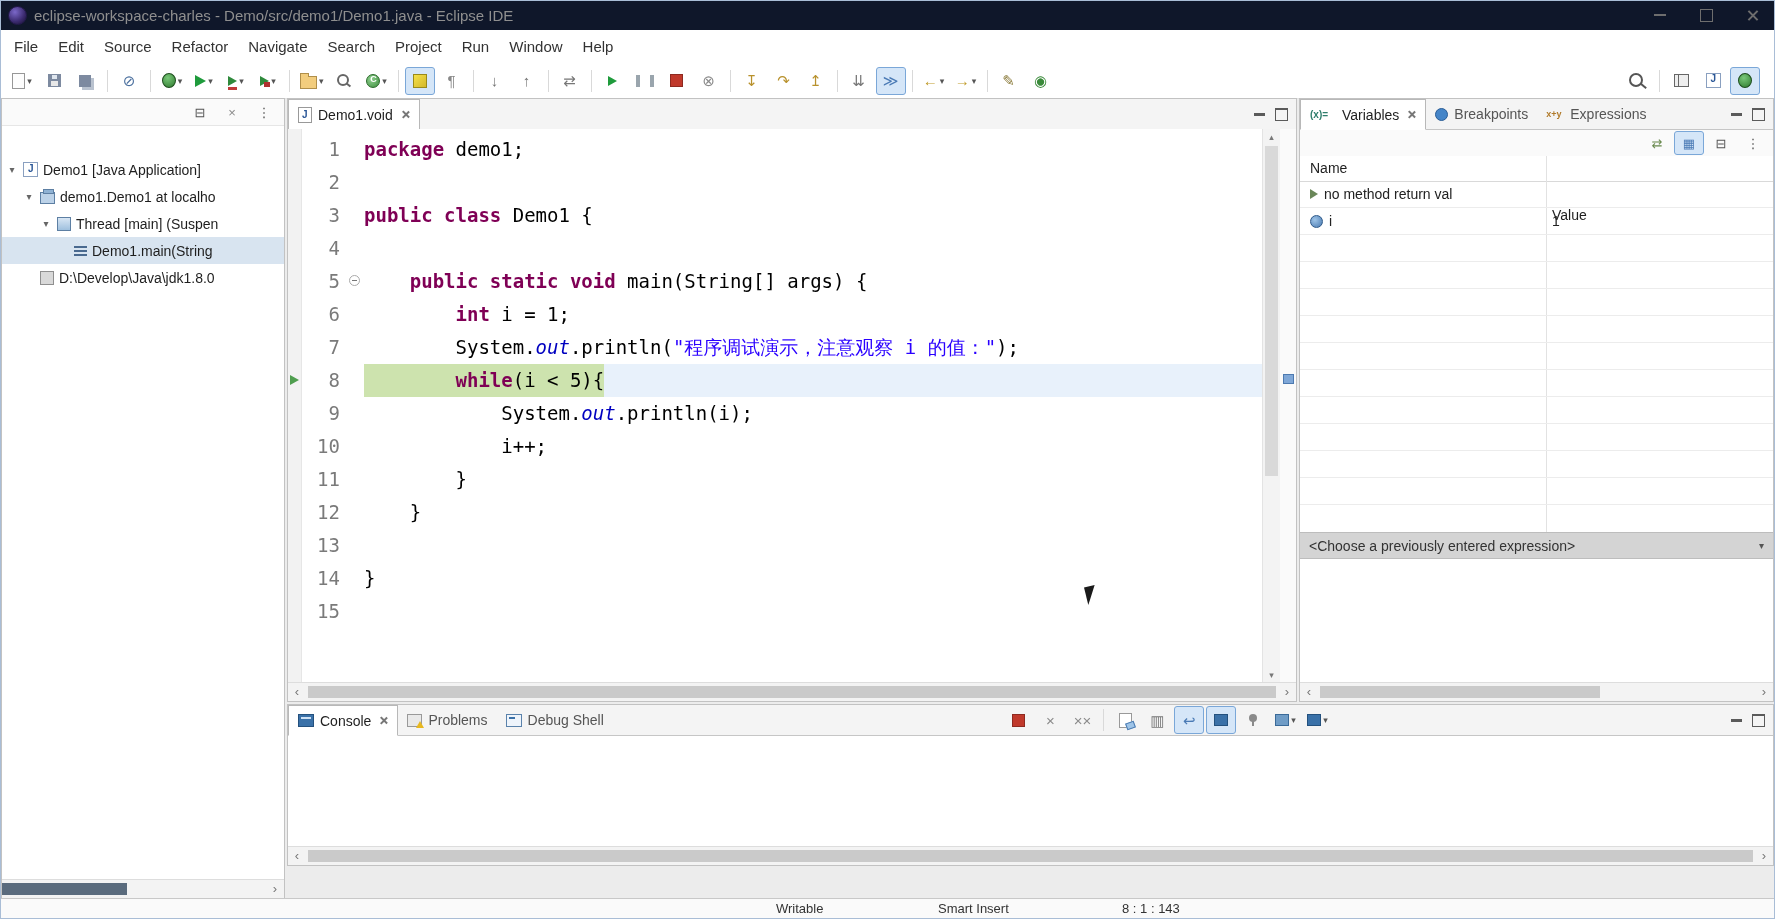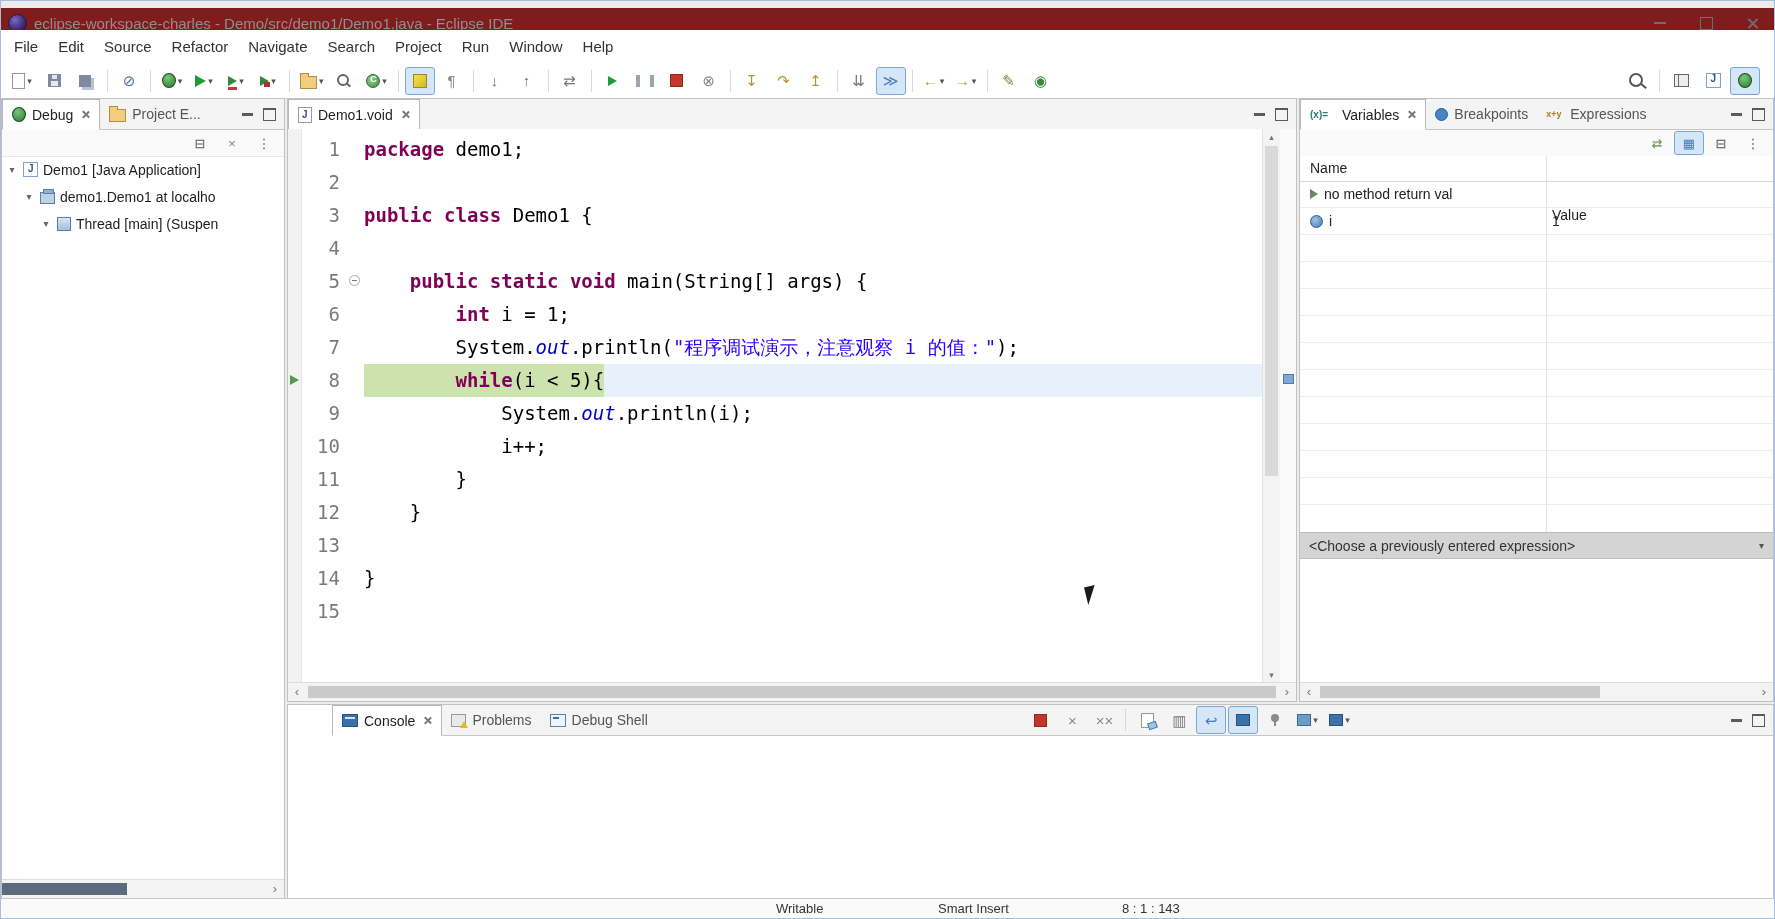--- a/index.html
+++ b/index.html
@@ -1,21 +1,21 @@
 <!DOCTYPE html>
 <html style="--c-keyword: #7f0055; --c-string: #2a00ff; --c-field: #0000c0; --c-curline-green: #cde3ae; --c-curline-blue: #e8f1fb; --c-console-header: #00008b;"><head>
 <meta charset="utf-8">
 <style>
   html,body{margin:0;padding:0;}
   body{width:1775px;height:919px;position:relative;background:#ececec;
        font-family:"Liberation Sans",sans-serif;overflow:hidden;color:#222;}
   #frame{position:absolute;inset:0;border:1px solid #a9bdd6;pointer-events:none;z-index:99;}
 
   
-  #titlebar{position:absolute;left:0;top:8px;right:0;height:30px;background:#7f1d1d;display:flex;align-items:center;text-align:center;}
+  #titlebar{position:absolute;left:0;top:0;right:0;height:30px;background:#0f172a;display:flex;align-items:center;text-align:center;}
   #app-logo{width:17px;height:17px;border-radius:50%;margin:0 7px 0 8px;
     background:radial-gradient(circle at 35% 30%,#7b68c9,#3a2a6e 60%,#17102e);border:1px solid #241a4d;}
   #window-title{font-size:15px;color:#8f8f8f;white-space:nowrap;}
   #win-controls{margin-left:auto;display:flex;height:100%;}
   .wc{width:46px;display:flex;align-items:center;justify-content:center;}
   .i-wmin{width:12px;height:2px;background:#6e6e6e;}
   .i-wmax{width:11px;height:11px;border:1px solid #6e6e6e;}
   .i-wclose{position:relative;width:13px;height:13px;}
   .i-wclose::before,.i-wclose::after{content:"";position:absolute;left:6px;top:0;width:2px;height:13px;background:#6e6e6e;}
   .i-wclose::before{transform:rotate(45deg);} .i-wclose::after{transform:rotate(-45deg);}
@@ -95,21 +95,21 @@
   .i-pin{width:8px;height:8px;border-radius:50%;background:#8a8a8a;position:relative;margin-bottom:5px;}
   .i-pin::after{content:"";position:absolute;left:3px;top:7px;width:2px;height:5px;background:#8a8a8a;}
   .i-min{width:11px;height:3px;background:#5a5a5a;}
   .i-maxx{width:11px;height:10px;border:1px solid #5a5a5a;border-top-width:2px;}
 
   
   .panel{position:absolute;background:#fff;border:1px solid #c2c2c2;box-sizing:border-box;}
   #debug-panel{left:1px;top:98px;width:284px;height:801px;}
   #editor-panel{left:287px;top:98px;width:1010px;height:604px;}
   #vars-panel{left:1299px;top:98px;width:475px;height:604px;}
-  #console-panel{left:287px;top:704px;width:1487px;height:216px;padding-left:44px;}
+  #console-panel{left:287px;top:704px;width:1487px;height:162px;}
 
   .tabrow{height:30px;background:#f4f4f4;border-bottom:1px solid #c6c6c6;display:flex;align-items:stretch;}
   .tabs-list{display:flex;align-items:stretch;}
   .vtab{display:flex;align-items:center;gap:6px;padding:0 9px;font-size:14px;color:#555;white-space:nowrap;}
   .vtab.active{background:#fff;border:1px solid #b8b8b8;border-bottom-color:#fff;margin-bottom:-1px;color:#1e1e1e;}
   .tab-close{position:relative;width:9px;height:9px;margin-left:2px;}
   .tab-close::before,.tab-close::after{content:"";position:absolute;left:4px;top:0;width:1.5px;height:9px;background:#777;}
   .tab-close::before{transform:rotate(45deg);} .tab-close::after{transform:rotate(-45deg);}
   .minmax{margin-left:auto;display:flex;align-items:center;gap:10px;padding:0 8px;}
   .mm-btn{display:flex;align-items:center;justify-content:center;}
@@ -344,41 +344,20 @@
       <div class="tb-btn">
         <span class="g i-jbadge"></span>
       </div>
       <div class="tb-btn pressed">
         <span class="g i-bug"></span>
       </div>
     </div>
 </div>
 
 <div class="panel" id="debug-panel">
-  <div class="tabrow">
-    <div class="tabs-list" id="debug-tabs-list">
-        <div class="vtab active">
-          <span class="tabicon i-bug"></span>
-          <span class="tablabel">Debug</span>
-          <span class="tab-close"></span>
-        </div>
-        <div class="vtab">
-          <span class="tabicon i-folder"></span>
-          <span class="tablabel">Project E...</span>
-        </div>
-      </div>
-    <div class="minmax">
-      <div class="mm-btn">
-          <span class="i-min"></span>
-        </div>
-      <div class="mm-btn">
-          <span class="i-maxx"></span>
-        </div>
-    </div>
-  </div>
   <div class="viewbar" id="debug-viewbar">
       <div class="tb-btn">
         <span class="g" style="color: rgb(85, 85, 85);">⊟</span>
       </div>
       <div class="tb-btn">
         <span class="g" style="color: rgb(138, 138, 138);">×</span>
       </div>
       <div class="tb-btn">
         <span class="g" style="color: rgb(85, 85, 85);">⋮</span>
       </div>
@@ -391,20 +370,30 @@
       </div>
       <div class="tree-row" style="padding-left: 21px;">
         <span class="tw">▾</span>
         <span class="i-target"></span>
         <span class="tree-label">demo1.Demo1 at localho</span>
       </div>
       <div class="tree-row" style="padding-left: 38px;">
         <span class="tw">▾</span>
         <span class="i-thread"></span>
         <span class="tree-label">Thread [main] (Suspen</span>
+      </div>
+      <div class="tree-row selected" style="padding-left: 55px;">
+        <span class="tw"></span>
+        <span class="i-frame"></span>
+        <span class="tree-label">Demo1.main(String</span>
+      </div>
+      <div class="tree-row" style="padding-left: 21px;">
+        <span class="tw"></span>
+        <span class="i-proc"></span>
+        <span class="tree-label">D:\Develop\Java\jdk1.8.0</span>
       </div>
     </div>
   <div class="hscroll">
     <div class="hs-track">
       <div class="hs-thumb dark" style="left:0;width:125px;"></div>
     </div>
     <div class="hs-arrow">›</div>
   </div>
 </div>
 

